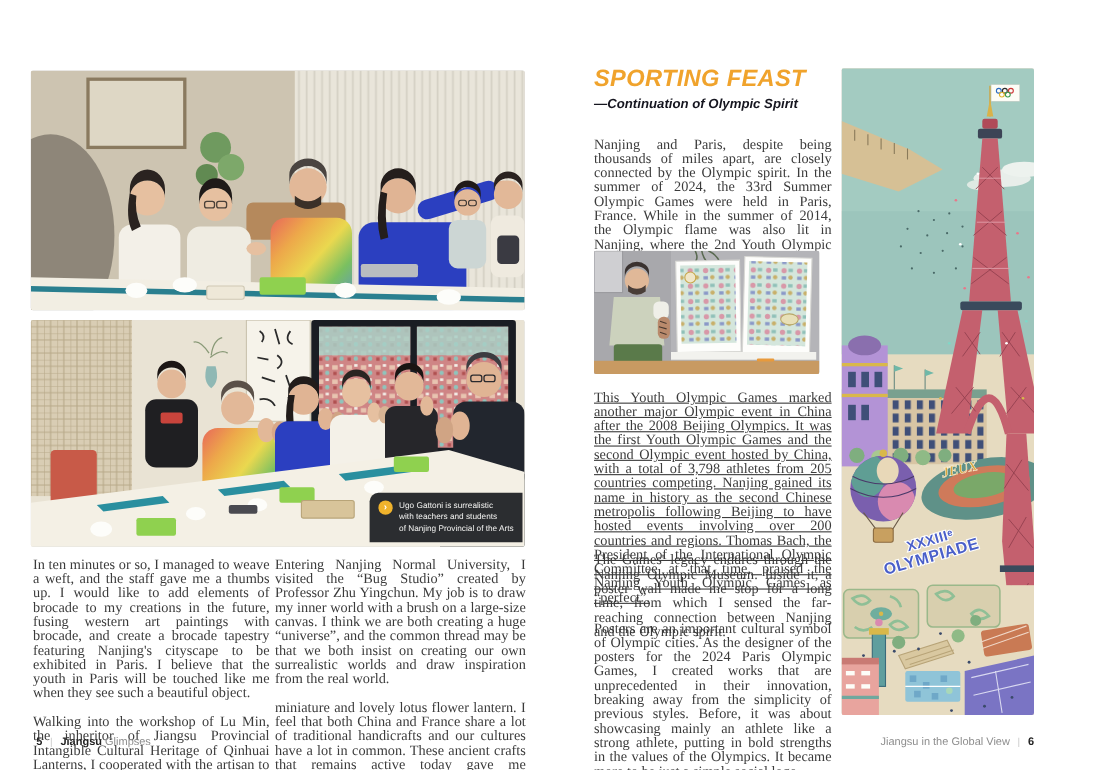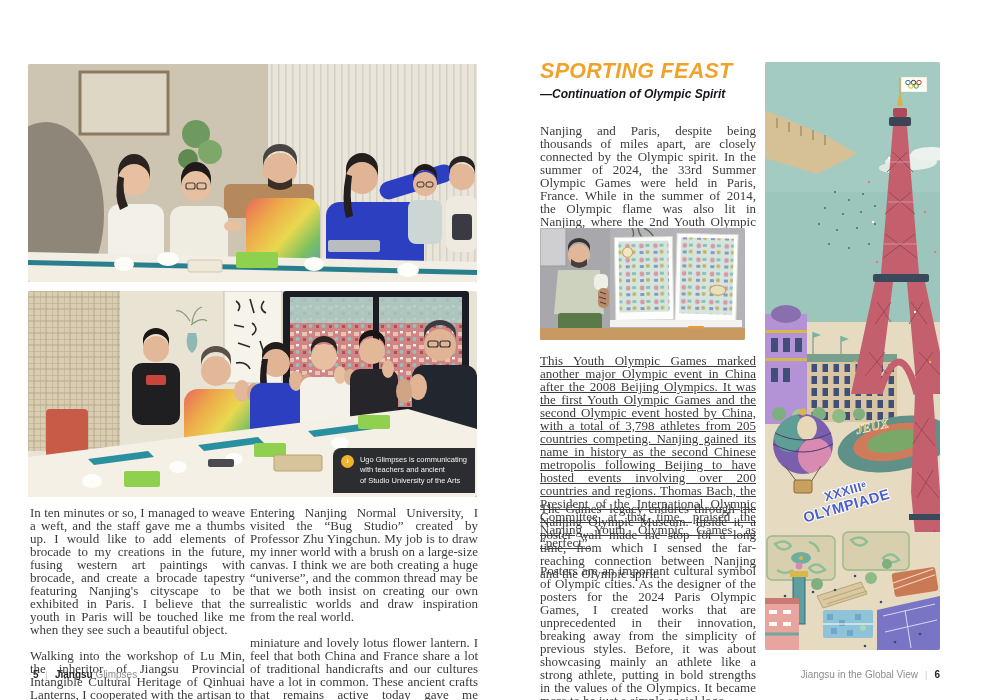--- a/index.html
+++ b/index.html
@@ -215,23 +215,23 @@
         <ellipse cx="150" cy="176" rx="9" ry="6" fill="#fdfdfa"></ellipse>
         <ellipse cx="206" cy="168" rx="9" ry="6" fill="#fdfdfa"></ellipse>
         <ellipse cx="312" cy="152" rx="9" ry="6" fill="#fdfdfa"></ellipse>
         <ellipse cx="64" cy="190" rx="10" ry="7" fill="#fdfdfa"></ellipse>
         <rect x="180" y="168" width="26" height="8" rx="2" fill="#4a4a50"></rect>
       </g>
     </svg>
     <div class="caption">
       <span class="caption-icon">›</span>
       <div class="caption-text">
-        <span>Ugo Glimpses is communicating</span><br>
-        <span>with teachers and ancient</span><br>
-        <span>of Studio University of the Arts</span>
+        <span>Ugo Gattoni is surrealistic</span><br>
+        <span>with teachers and students</span><br>
+        <span>of Nanjing Provincial of the Arts</span>
       </div>
     </div>
   </div>
 
   <div id="col1" class="bodytext">
     <p>In ten minutes or so, I managed to weave a weft, and the staff gave me a thumbs up. I would like to add elements of brocade to my creations in the future, fusing western art paintings with brocade, and create a brocade tapestry featuring Nanjing's cityscape to be exhibited in Paris. I believe that the youth in Paris will be touched like me when they see such a beautiful object.</p>
     <p>Walking into the workshop of Lu Min, the inheritor of Jiangsu Provincial Intangible Cultural Heritage of Qinhuai Lanterns, I cooperated with the artisan to complete a</p>
   </div>
   <div id="col2" class="bodytext">
     <p>Entering Nanjing Normal University, I visited the “Bug Studio” created by Professor Zhu Yingchun. My job is to draw my inner world with a brush on a large-size canvas. I think we are both creating a huge “universe”, and the common thread may be that we both insist on creating our own surrealistic worlds and draw inspiration from the real world.</p>

